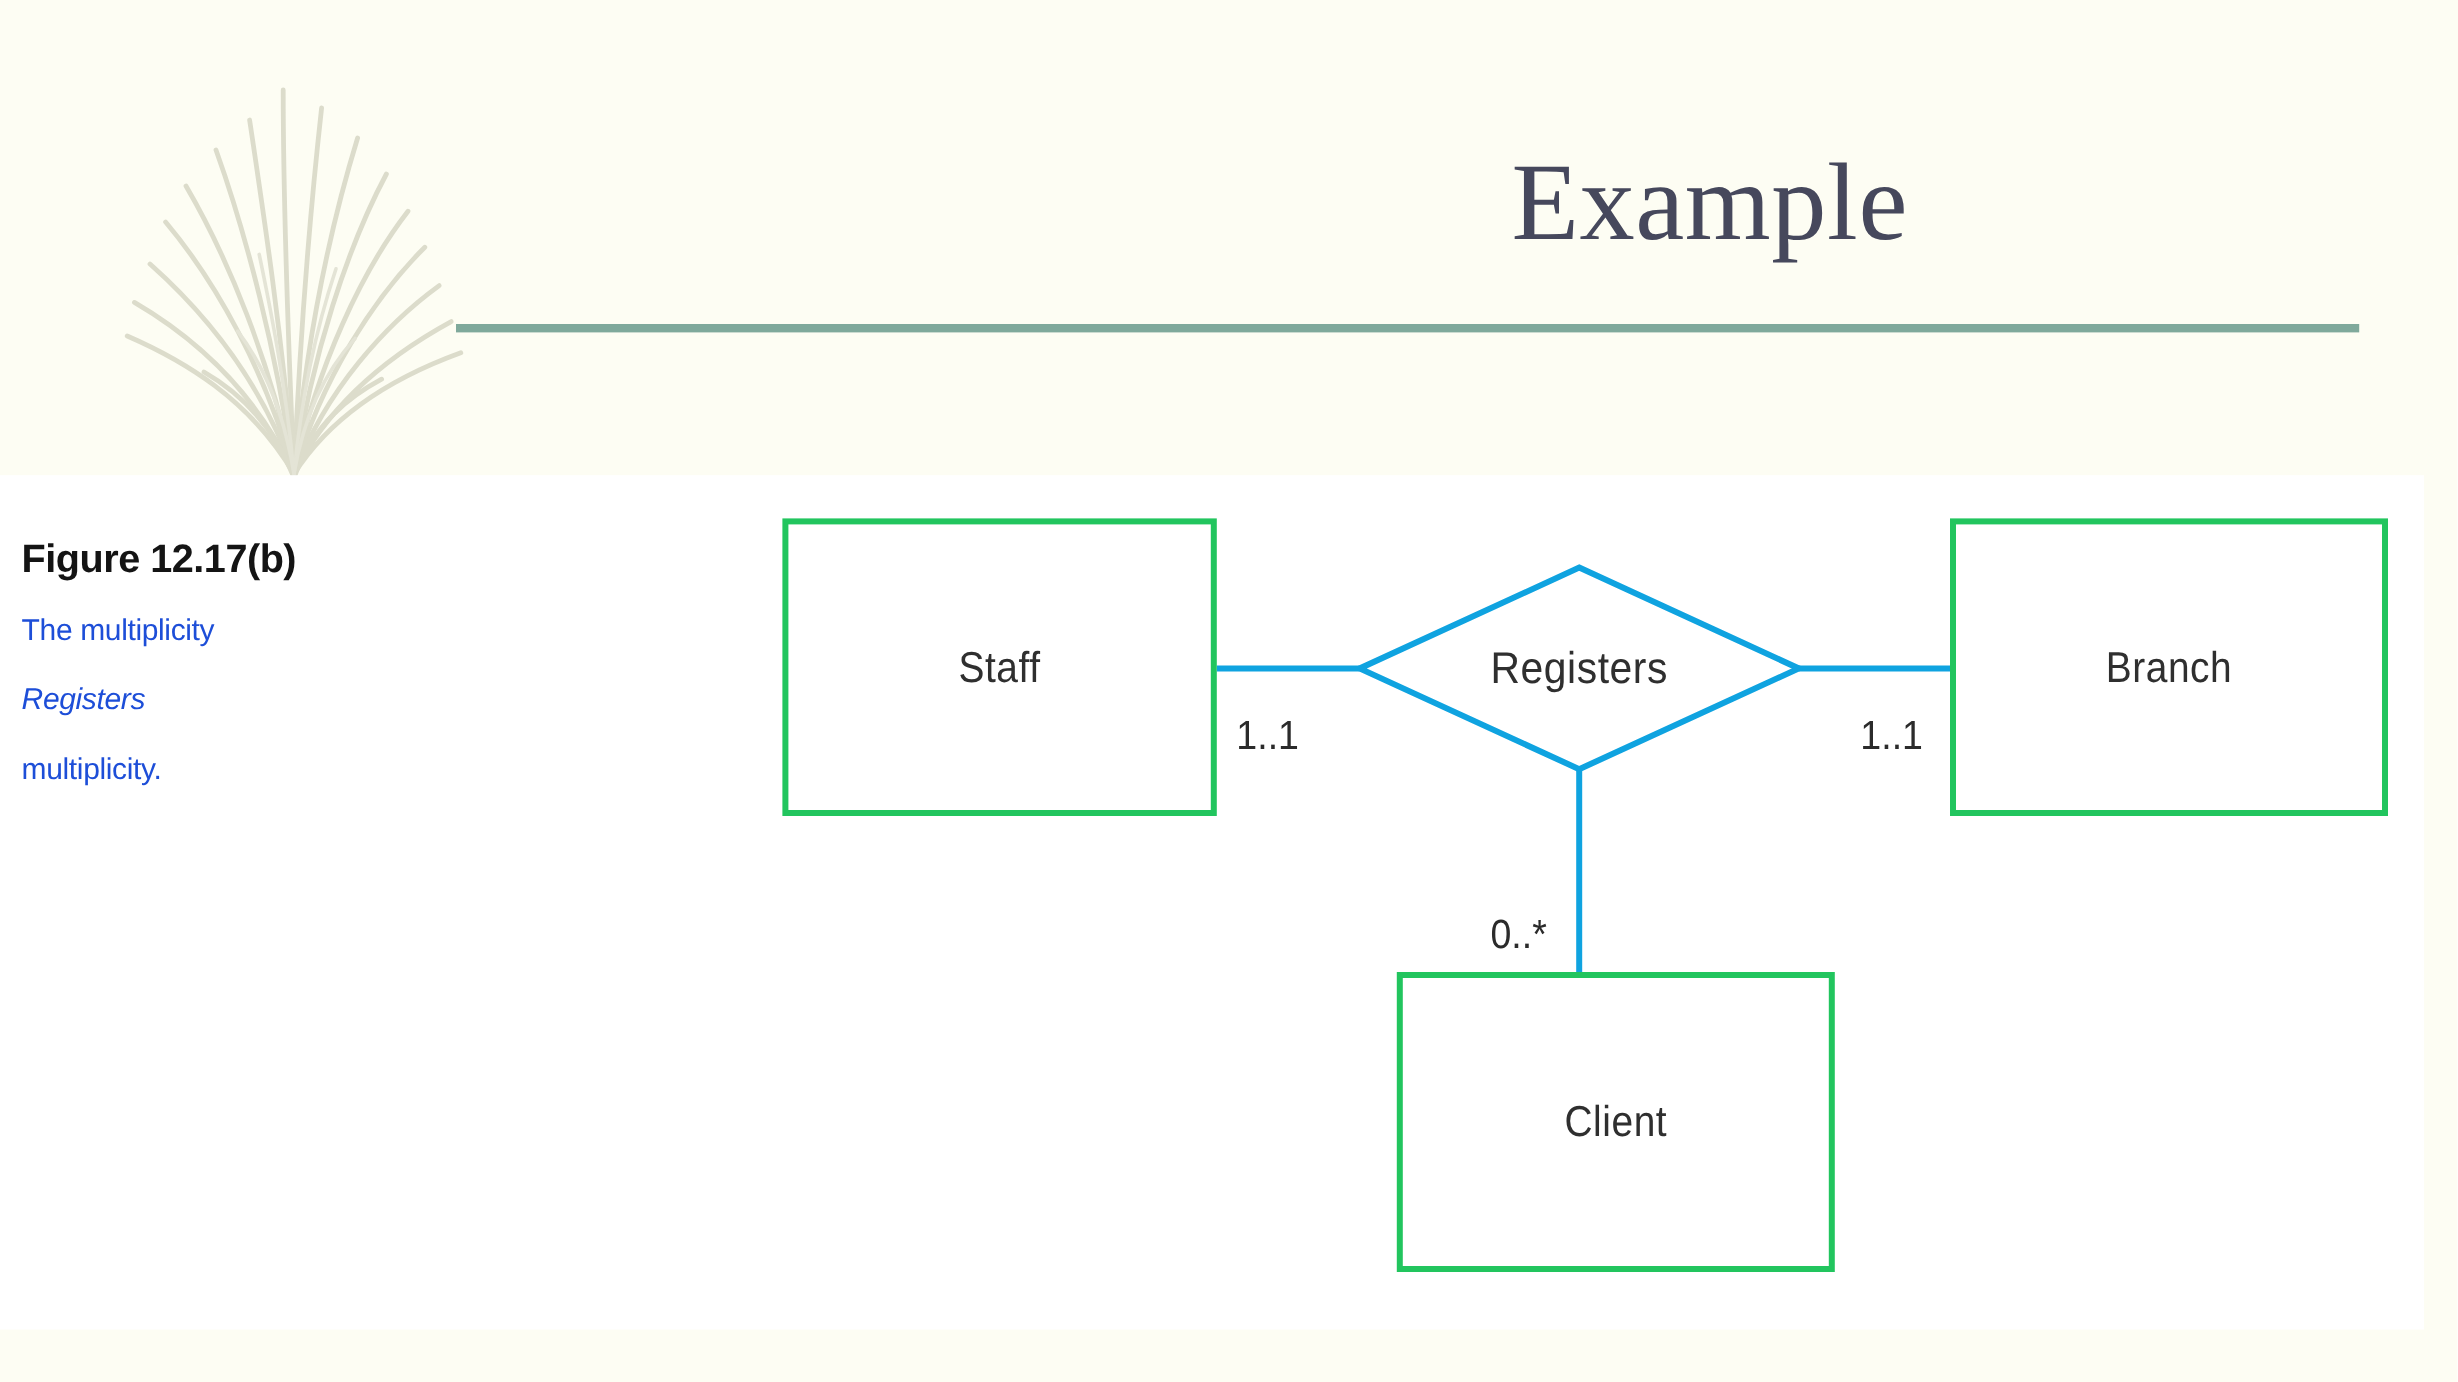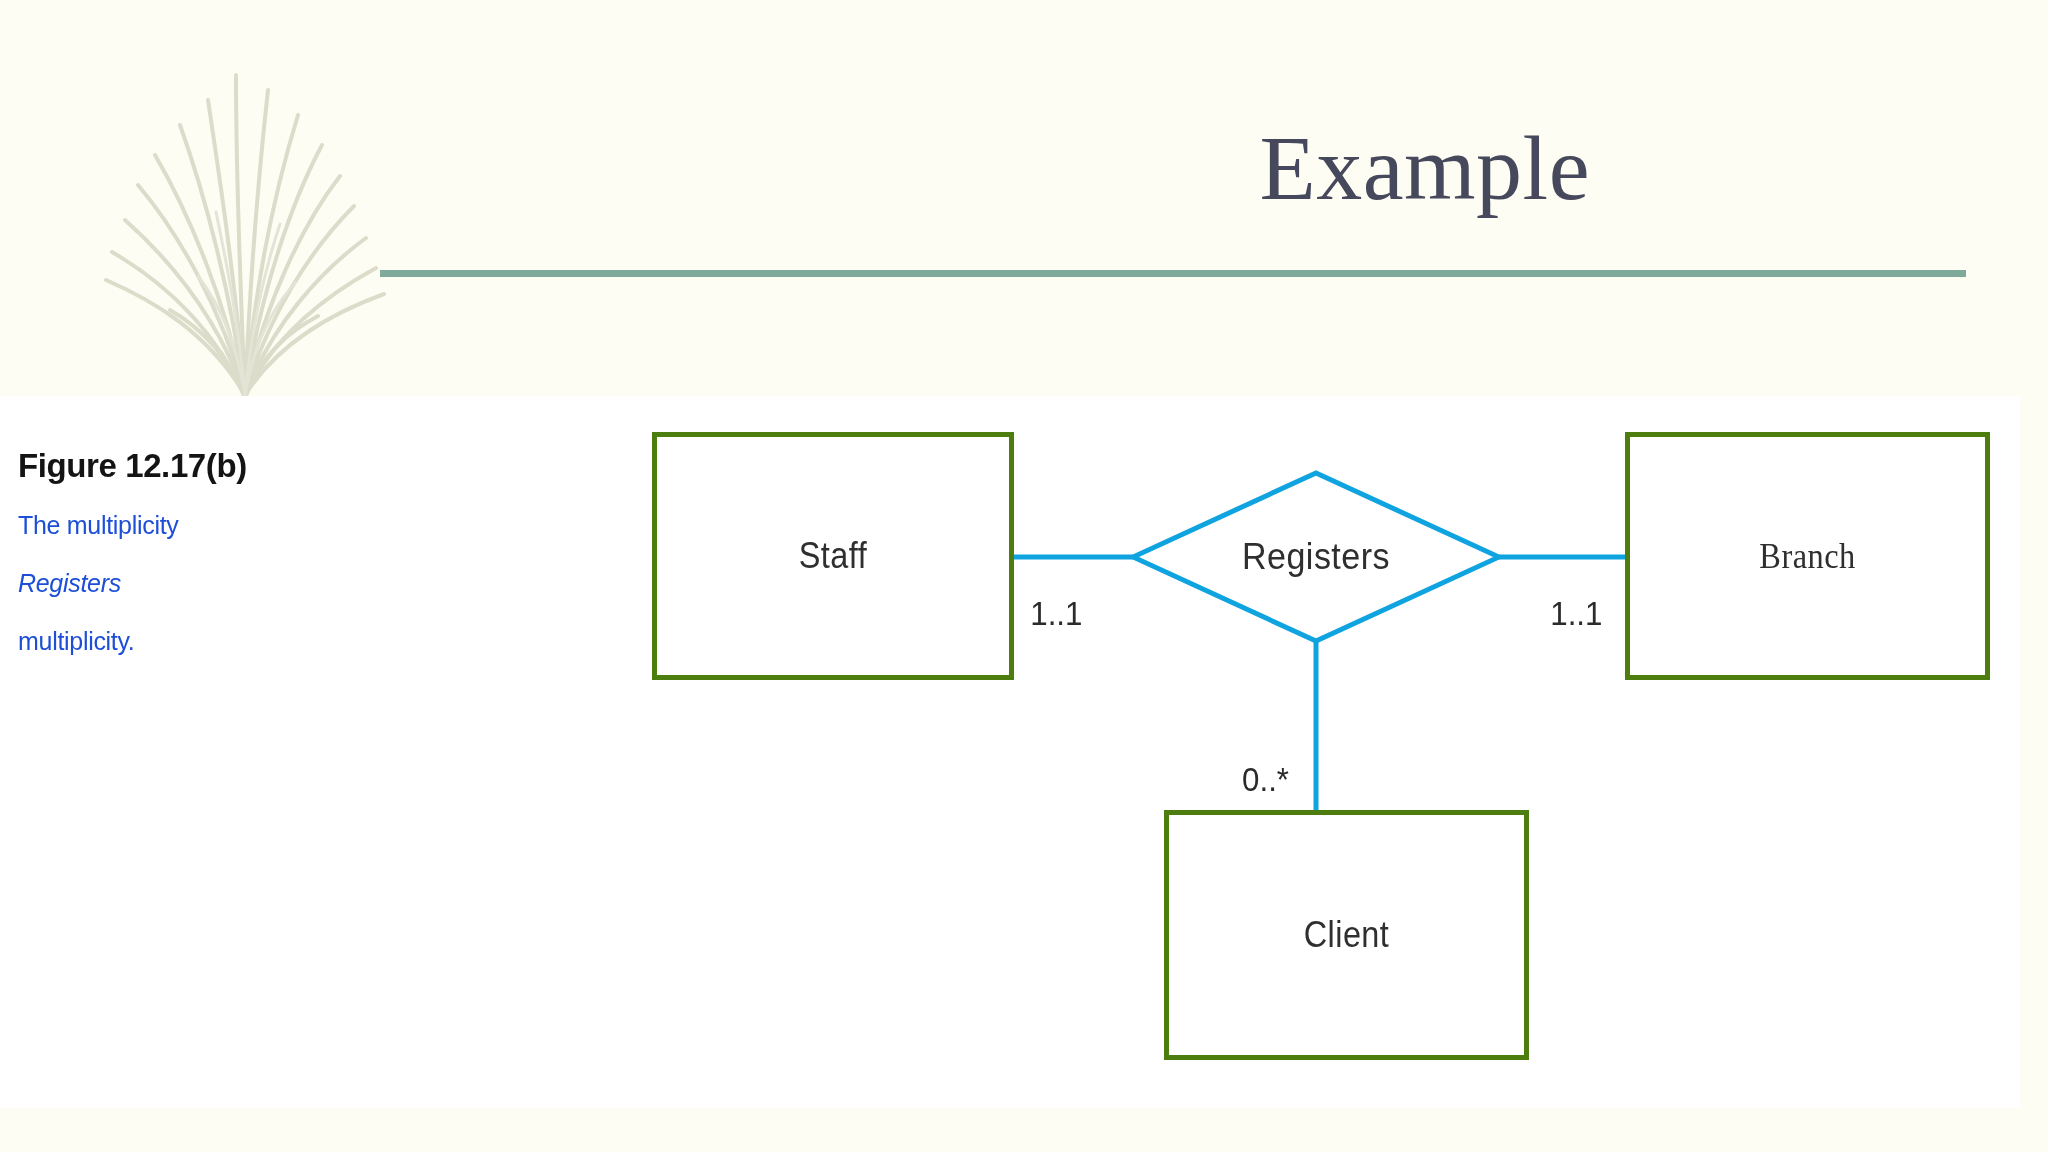--- a/index.html
+++ b/index.html
@@ -94,36 +94,36 @@
   #diagram {
     position: absolute;
     left: 0;
     top: 0;
     width: 2048px;
     height: 1152px;
     pointer-events: none;
   }
   .entity-box {
     position: absolute;
-    border: 5px solid #4d7c0f;
+    border: 5px solid #22c55e;
     background: #ffffff;
     box-sizing: border-box;
     display: flex;
     align-items: center;
     justify-content: center;
   }
   .entity-label {
     font-size: 36px;
     color: #2f2f2f;
     letter-spacing: 0.5px;
     transform: scaleX(0.9);
   }
 
   #box-staff  { left: 652px;  top: 432px; width: 362px; height: 248px; }
-  #box-branch { left: 1625px; top: 432px; width: 365px; height: 248px; font-family: Liberation Serif, serif; }
+  #box-branch { left: 1625px; top: 432px; width: 365px; height: 248px; }
   #box-client { left: 1164px; top: 810px; width: 365px; height: 250px; }
 
   #diamond-registers {
     position: absolute;
     left: 1130px;
     top: 470px;
     width: 372px;
     height: 174px;
   }
   #diamond-label {

